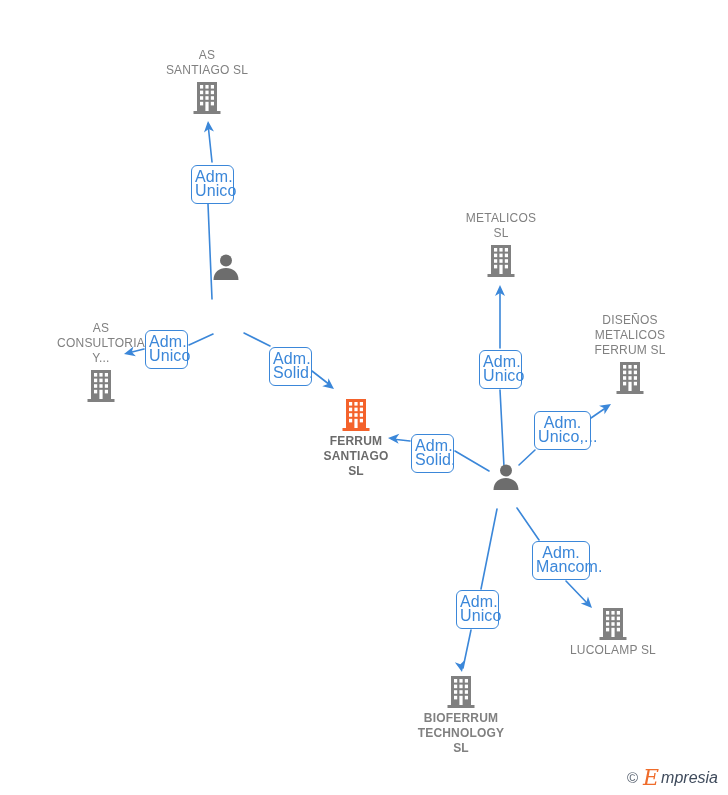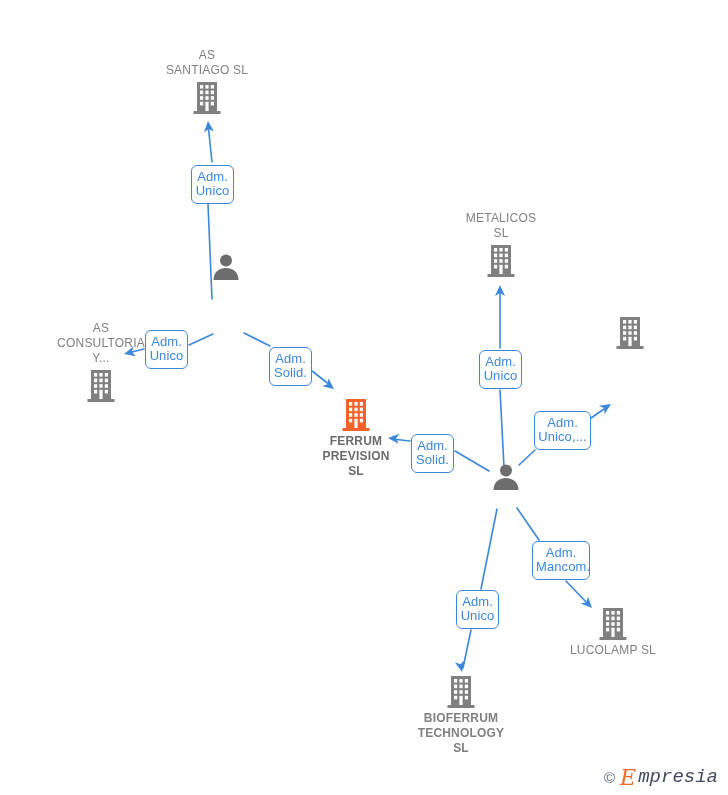--- a/index.html
+++ b/index.html
@@ -60,21 +60,21 @@
   .node.company-above .node-icon { margin-top: 3px; }
   .node.company-below .node-icon { margin-bottom: 2px; }
 
   .edge-label {
     position: absolute;
     box-sizing: border-box;
     border: 1.4px solid #3b87d9;
     border-radius: 6px;
     background: #ffffff;
     color: #3b87d9;
-    font-size: 13px;
+    font-size: 16px;
     line-height: 14px;
     text-align: center;
     padding: 4px 3px 4px 3px;
     white-space: pre-line;
     letter-spacing: 0.1px;
   }
 
   #watermark {
     position: absolute;
     right: 10px;
@@ -90,23 +90,23 @@
     font-size: 15px;
   }
   #watermark .brand-e {
     color: #ef6c2b;
     font-family: "DejaVu Serif", serif;
     font-style: italic;
     font-size: 22px;
   }
   #watermark .brand-rest {
     color: #3f4b5c;
-    font-family: Liberation Mono, monospace;
+    font-family: Liberation Sans, sans-serif;
     font-style: italic;
-    font-size: 19px;
+    font-size: 16px;
     margin-left: -3px;
   }
 </style>
 </head>
 <body>
 
 <div id="graph-canvas">
 
   <svg id="edge-layer" viewBox="0 0 728 795" xmlns="http://www.w3.org/2000/svg">
       <path d="M 212 299 L 208 204 M 212 162 L 208 124" stroke="#3b87d9" stroke-width="1.6" fill="none" stroke-linecap="round"></path>
@@ -194,21 +194,21 @@
               <rect x="18.8" y="9.6" width="3.2" height="3.6" fill="#ffffff"></rect>
               <rect x="8" y="15.2" width="3.2" height="3.6" fill="#ffffff"></rect>
               <rect x="13.4" y="15.2" width="3.2" height="3.6" fill="#ffffff"></rect>
               <rect x="18.8" y="15.2" width="3.2" height="3.6" fill="#ffffff"></rect>
               <rect x="8" y="20.8" width="3.2" height="3.6" fill="#ffffff"></rect>
               <rect x="18.8" y="20.8" width="3.2" height="3.6" fill="#ffffff"></rect>
               <rect x="13.4" y="20.8" width="3.2" height="9.2" fill="#ffffff"></rect>
             </g>
           </svg></span>
         <div class="node-label highlight">FERRUM
-PREVISION
+SANTIAGO
 SL</div>
       </div>
       <div class="node company-above" style="left: 501px; top: 211px;">
         <div class="node-label">METALICOS
 SL</div>
         <span class="node-icon"><svg width="30" height="34" viewBox="0 0 30 34">
             <g fill="#808080">
               <rect x="5" y="1" width="20" height="29"></rect>
               <rect x="1.5" y="30" width="27" height="3"></rect>
               <rect x="8" y="4" width="3.2" height="3.6" fill="#ffffff"></rect>
@@ -220,20 +220,23 @@
               <rect x="8" y="15.2" width="3.2" height="3.6" fill="#ffffff"></rect>
               <rect x="13.4" y="15.2" width="3.2" height="3.6" fill="#ffffff"></rect>
               <rect x="18.8" y="15.2" width="3.2" height="3.6" fill="#ffffff"></rect>
               <rect x="8" y="20.8" width="3.2" height="3.6" fill="#ffffff"></rect>
               <rect x="18.8" y="20.8" width="3.2" height="3.6" fill="#ffffff"></rect>
               <rect x="13.4" y="20.8" width="3.2" height="9.2" fill="#ffffff"></rect>
             </g>
           </svg></span>
       </div>
       <div class="node company-above" style="left: 630px; top: 313px;">
+        <div class="node-label">DISEÑOS
+METALICOS
+FERRUM  SL</div>
         <span class="node-icon"><svg width="30" height="34" viewBox="0 0 30 34">
             <g fill="#808080">
               <rect x="5" y="1" width="20" height="29"></rect>
               <rect x="1.5" y="30" width="27" height="3"></rect>
               <rect x="8" y="4" width="3.2" height="3.6" fill="#ffffff"></rect>
               <rect x="13.4" y="4" width="3.2" height="3.6" fill="#ffffff"></rect>
               <rect x="18.8" y="4" width="3.2" height="3.6" fill="#ffffff"></rect>
               <rect x="8" y="9.6" width="3.2" height="3.6" fill="#ffffff"></rect>
               <rect x="13.4" y="9.6" width="3.2" height="3.6" fill="#ffffff"></rect>
               <rect x="18.8" y="9.6" width="3.2" height="3.6" fill="#ffffff"></rect>

